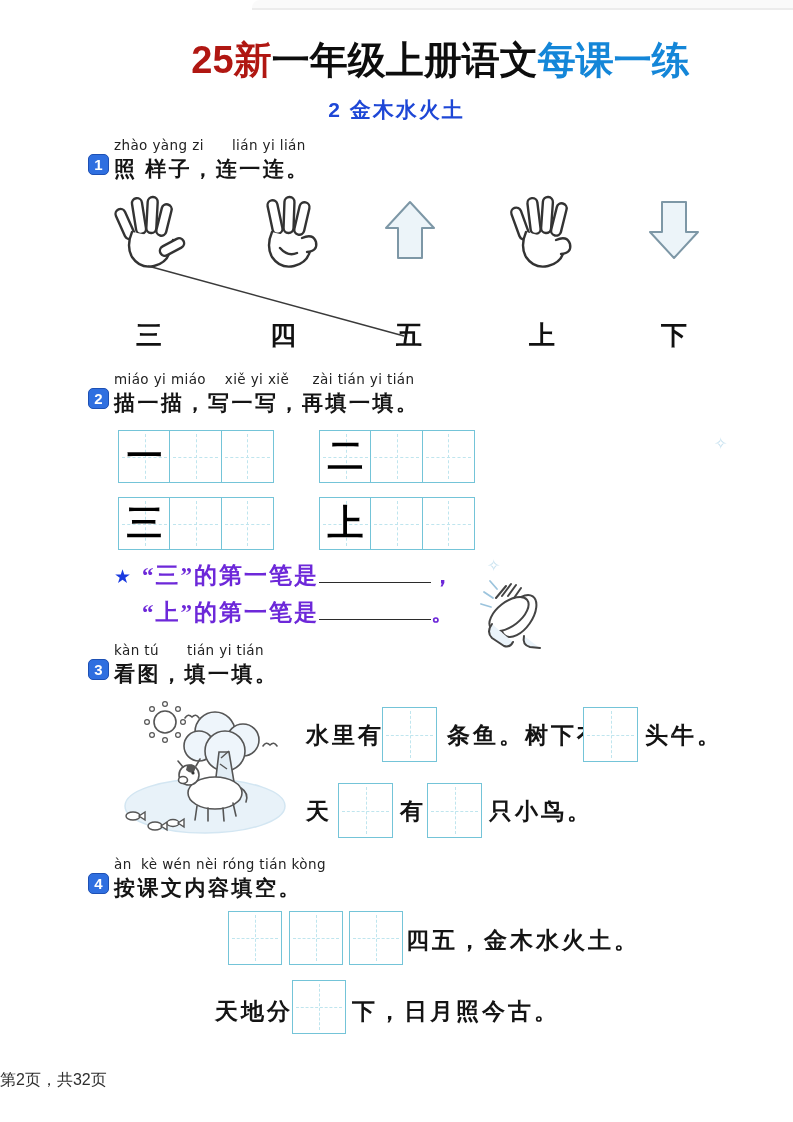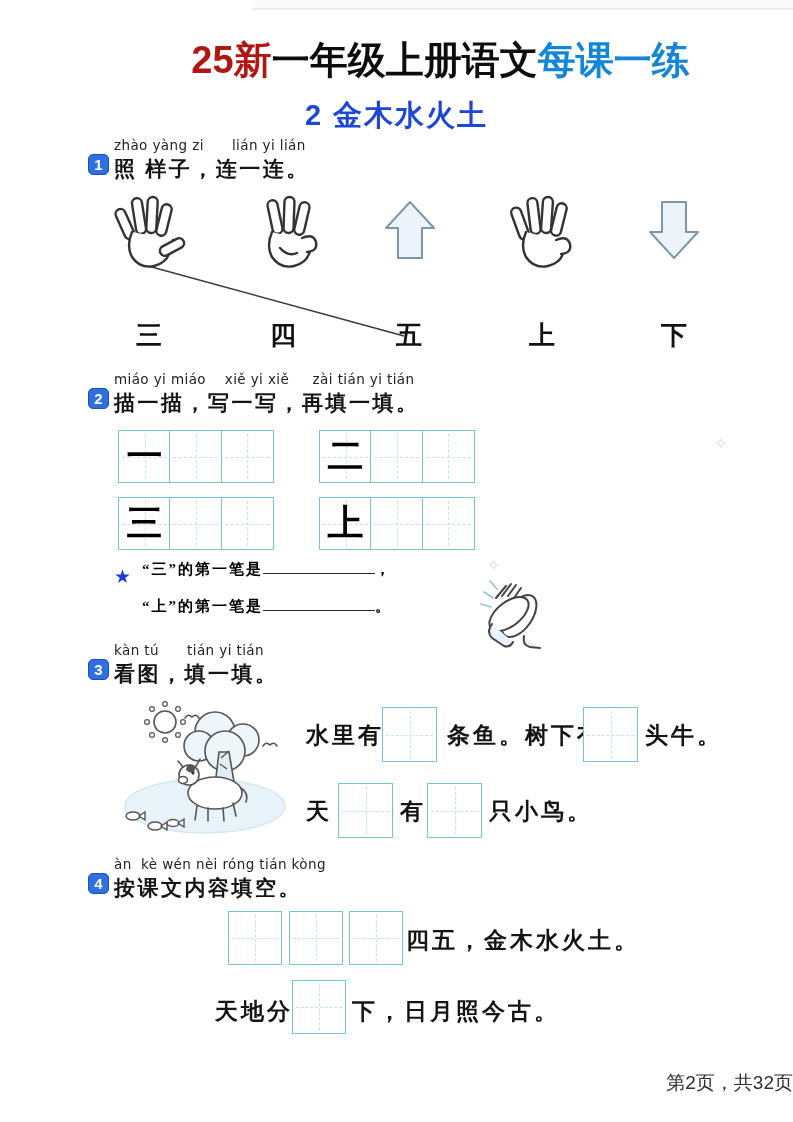--- a/index.html
+++ b/index.html
@@ -7,21 +7,21 @@
         font-family:"Liberation Sans",sans-serif;color:#1a1a1a;}
   .topstrip{position:absolute;left:252px;top:0;right:0;height:8px;background:#fafafa;
         border-bottom:2px solid #ececec;border-top-left-radius:8px;}
   
   .title{position:absolute;left:0;top:34px;width:100%;text-align:center;
         font-family:"Liberation Sans",sans-serif;font-weight:900;font-size:38px;line-height:52px;letter-spacing:0;padding-left:44px;}
   .title .red{color:#b01712;}
   .title .black{color:#0d0d0d;}
   .title .blue{color:#1486d8;}
   .lesson{position:absolute;left:0;top:96px;width:100%;text-align:center;
-        font-weight:700;font-size:29px;color:#1e47d6;letter-spacing:2px;}
+        font-weight:700;font-size:21px;color:#1e47d6;letter-spacing:2px;}
   
   .badge{position:absolute;width:21px;height:21px;border-radius:5px;background:#2f6fe0;
         border:1.5px solid #1d50b4;color:#fff;font-weight:700;font-size:15px;
         display:flex;align-items:center;justify-content:center;box-sizing:border-box;}
   .pinyin{position:absolute;font-family:"DejaVu Sans",sans-serif;font-size:13.5px;color:#222;
         white-space:pre;letter-spacing:0.4px;}
   .instr{position:absolute;font-family:"Liberation Serif",serif;font-weight:700;font-size:21px;
         color:#141414;letter-spacing:2.5px;}
   
   .hz{position:absolute;font-family:"Liberation Serif",serif;font-weight:700;font-size:26px;color:#111;}
@@ -33,35 +33,35 @@
   .cell::before{content:"";position:absolute;left:3px;right:3px;top:50%;border-top:1.2px dashed #bfe5ee;}
   .cell::after{content:"";position:absolute;top:3px;bottom:3px;left:50%;border-left:1.2px dashed #bfe5ee;}
   .cell .ch{position:absolute;inset:0;display:flex;align-items:center;justify-content:center;
         font-family:"Liberation Serif",serif;font-weight:700;font-size:36px;color:#000;z-index:2;}
   .solo{position:absolute;width:55px;height:55px;box-sizing:border-box;border:1.6px solid #74c4d8;
         background:#fff;}
   .solo::before{content:"";position:absolute;left:3px;right:3px;top:50%;border-top:1.2px dashed #bfe5ee;}
   .solo::after{content:"";position:absolute;top:3px;bottom:3px;left:50%;border-left:1.2px dashed #bfe5ee;}
   
   .star{position:absolute;color:#1a3ae0;font-size:19px;}
-  .starline{position:absolute;font-family:"Liberation Serif",serif;font-weight:700;font-size:15px;
-        letter-spacing:2px;color:#000000;white-space:nowrap;}
+  .starline{position:absolute;font-family:"Liberation Serif",serif;font-weight:700;font-size:23px;
+        letter-spacing:2px;color:#6d28d9;white-space:nowrap;}
   .blank{display:inline-block;width:112px;border-bottom:1.8px solid #2b2b2b;height:4px;}
   
   .sidebox{position:absolute;left:525px;top:387px;width:188px;height:236px;box-sizing:border-box;
         border:1.6px solid #8d8d8d;border-radius:16px;background:#fff;}
   .sidebox .bt{margin:9px 0 4px 0;text-align:center;font-family:"Liberation Serif",serif;
         font-weight:900;font-size:20px;color:#111;}
   .sidebox .bl{margin:0 0 0 13px;font-family:"Liberation Serif",serif;font-weight:700;
         font-size:18px;line-height:32.5px;color:#161616;letter-spacing:0.5px;white-space:nowrap;}
   .sparkle{position:absolute;color:#c8e2f0;font-size:16px;}
   
   .fill{position:absolute;font-family:"Liberation Serif",serif;font-weight:700;font-size:23px;
         letter-spacing:3px;color:#141414;white-space:nowrap;}
-  .footer{position:absolute;left:0;top:1070px;width:100%;text-align:right;font-size:19px;color:#2e2e2e;}
+  .footer{position:absolute;left:0;top:1070px;width:100%;text-align:left;font-size:16px;color:#2e2e2e;}
   svg{display:block;}
 </style>
 </head>
 <body>
 
 <div class="page">
 
   <svg width="0" height="0" style="position:absolute" aria-hidden="true">
     <defs>
       <g id="hand5" stroke="#333" stroke-width="2.4" fill="#fff" stroke-linecap="round" stroke-linejoin="round">

